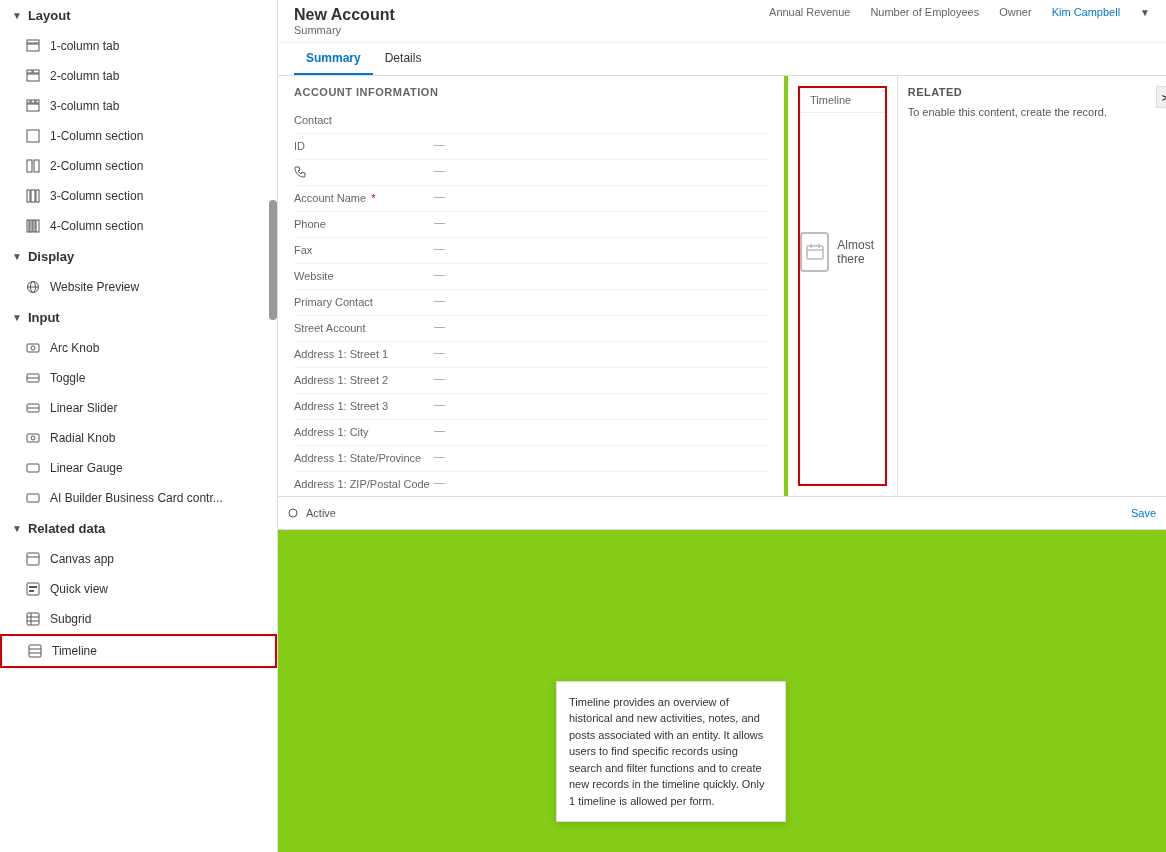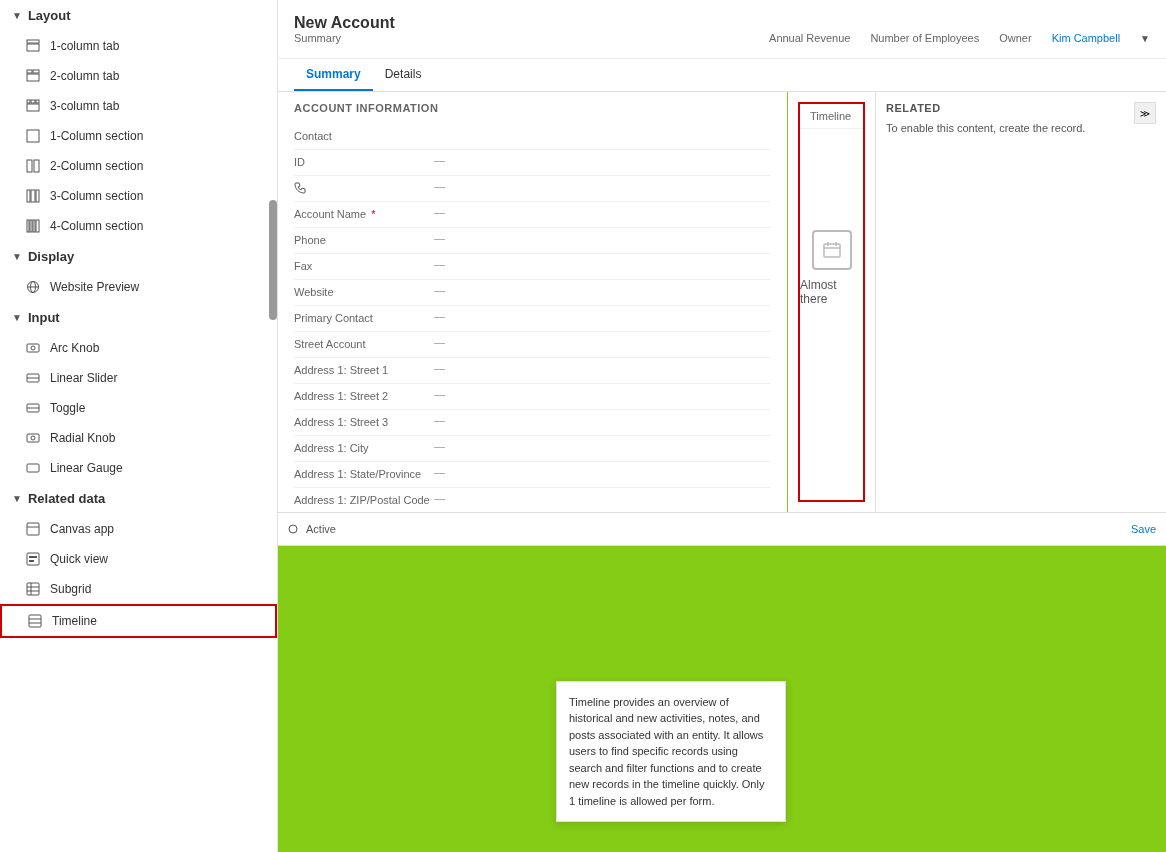--- a/index.html
+++ b/index.html
@@ -76,23 +76,23 @@
     }
 
     
     .record-area {
       background: #fff;
       border-bottom: 1px solid #ddd;
       flex-shrink: 0;
     }
     .record-header {
       display: flex;
-      align-items: flex-end;
+      align-items: flex-start;
       justify-content: space-between;
-      padding: 14px 16px;
+      padding: 6px 16px;
       border-bottom: 1px solid #eee;
     }
     .record-header-left .record-title {
       font-size: 16px;
       font-weight: 600;
       color: #333;
     }
     .record-header-left .record-subtitle {
       font-size: 11px;
       color: #666;
@@ -132,21 +132,21 @@
 
     .record-body {
       display: flex;
       height: 420px;
       overflow: hidden;
     }
 
     
     .account-info {
       width: 510px;
-      border-right: 1px solid #84cc16;
+      border-right: 4px solid #84cc16;
       overflow-y: auto;
       padding: 10px 16px;
       flex-shrink: 0;
     }
     .account-info-title {
       font-size: 11px;
       font-weight: 600;
       color: #666;
       letter-spacing: 0.5px;
       margin-bottom: 10px;
@@ -188,21 +188,21 @@
       background: #fff;
     }
     .timeline-box-title {
       font-size: 11px;
       color: #666;
       padding: 6px 10px;
       border-bottom: 1px solid #eee;
     }
     .timeline-almost-there {
       display: flex;
-      flex-direction: column;
+      flex-direction: row;
       align-items: center;
       justify-content: center;
       height: 70%;
       gap: 8px;
     }
     .timeline-icon-placeholder {
       width: 40px;
       height: 40px;
       border: 2px solid #bbb;
       border-radius: 4px;
@@ -402,47 +402,55 @@
     </div>
     <span>Arc Knob</span>
   </div>
   <div class="sidebar-item">
     <div class="item-icon">
       <svg width="14" height="14" viewBox="0 0 14 14">
           <rect x="1" y="3" width="12" height="8" fill="none" stroke="#555" stroke-width="1" rx="1"></rect>
           <line x1="1" y1="7" x2="13" y2="7" stroke="#555" stroke-width="1"></line>
         </svg>
     </div>
-    <span>Linear Slider</span>
+    <span>Toggle</span>
   </div>
   <div class="sidebar-item">
     <div class="item-icon">
       <svg width="14" height="14" viewBox="0 0 14 14">
           <rect x="1" y="3" width="12" height="8" fill="none" stroke="#555" stroke-width="1" rx="1"></rect>
           <line x1="1" y1="7" x2="13" y2="7" stroke="#555" stroke-width="1"></line>
         </svg>
     </div>
-    <span>Toggle</span>
+    <span>Linear Slider</span>
   </div>
   <div class="sidebar-item">
     <div class="item-icon">
       <svg width="14" height="14" viewBox="0 0 14 14">
           <rect x="1" y="3" width="12" height="8" fill="none" stroke="#555" stroke-width="1" rx="1"></rect>
           <circle cx="7" cy="7" r="2" fill="none" stroke="#555" stroke-width="1"></circle>
         </svg>
     </div>
     <span>Radial Knob</span>
   </div>
   <div class="sidebar-item">
     <div class="item-icon">
       <svg width="14" height="14" viewBox="0 0 14 14">
           <rect x="1" y="3" width="12" height="8" fill="none" stroke="#555" stroke-width="1" rx="1"></rect>
         </svg>
     </div>
     <span>Linear Gauge</span>
+  </div>
+  <div class="sidebar-item">
+    <div class="item-icon">
+      <svg width="14" height="14" viewBox="0 0 14 14">
+          <rect x="1" y="3" width="12" height="8" fill="none" stroke="#555" stroke-width="1" rx="1"></rect>
+        </svg>
+    </div>
+    <span>AI Builder Business Card contr...</span>
   </div>
 
   <div class="section-header">
     <span class="chevron">▼</span>
     <span>Related data</span>
   </div>
   <div class="sidebar-item">
     <div class="item-icon">
       <svg width="14" height="14" viewBox="0 0 14 14">
           <rect x="1" y="1" width="12" height="12" fill="none" stroke="#555" stroke-width="1" rx="1"></rect>

